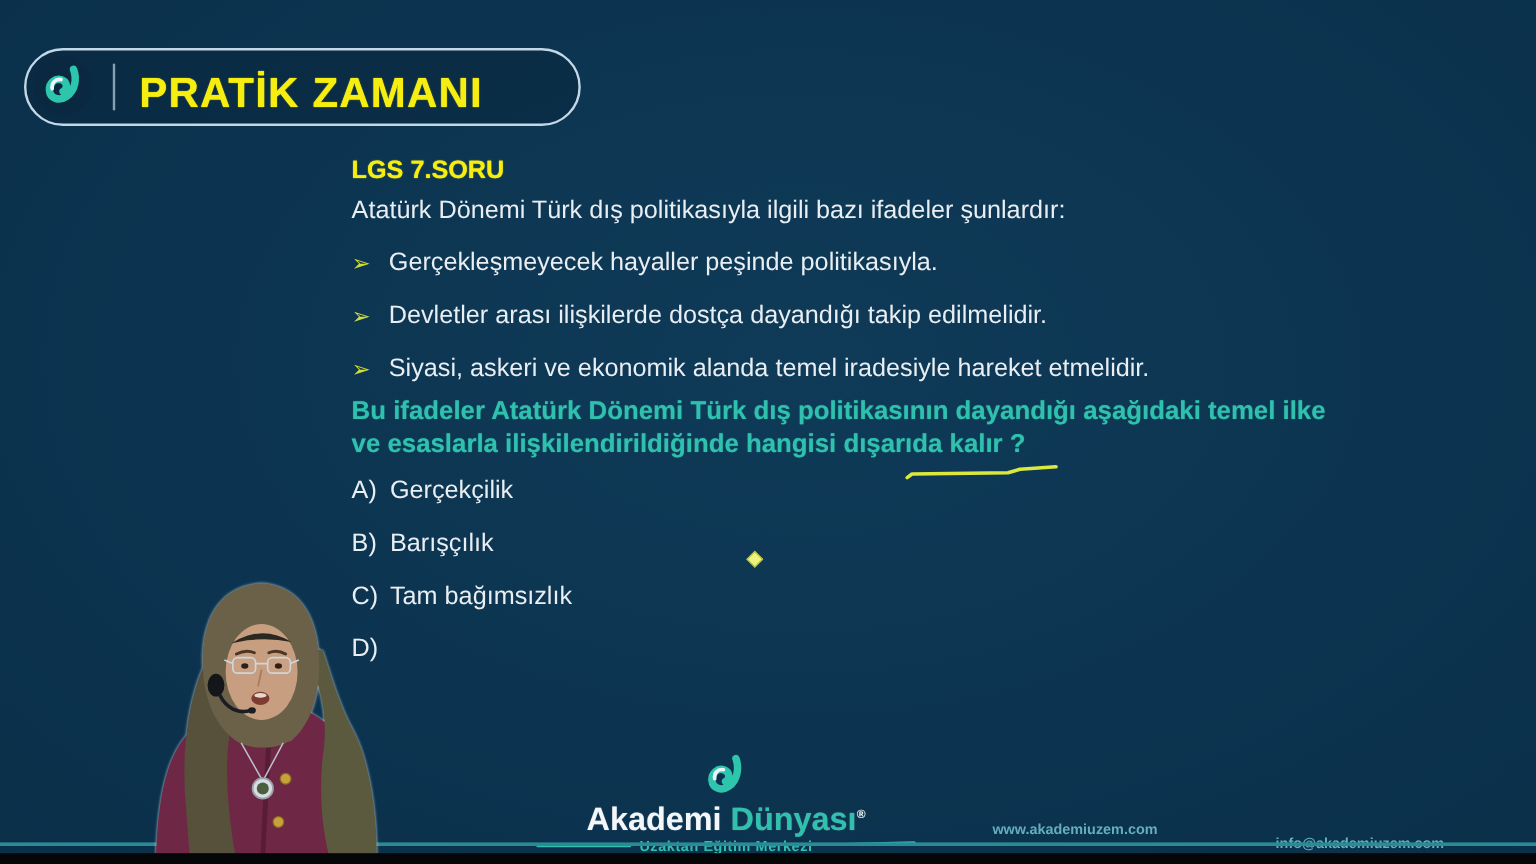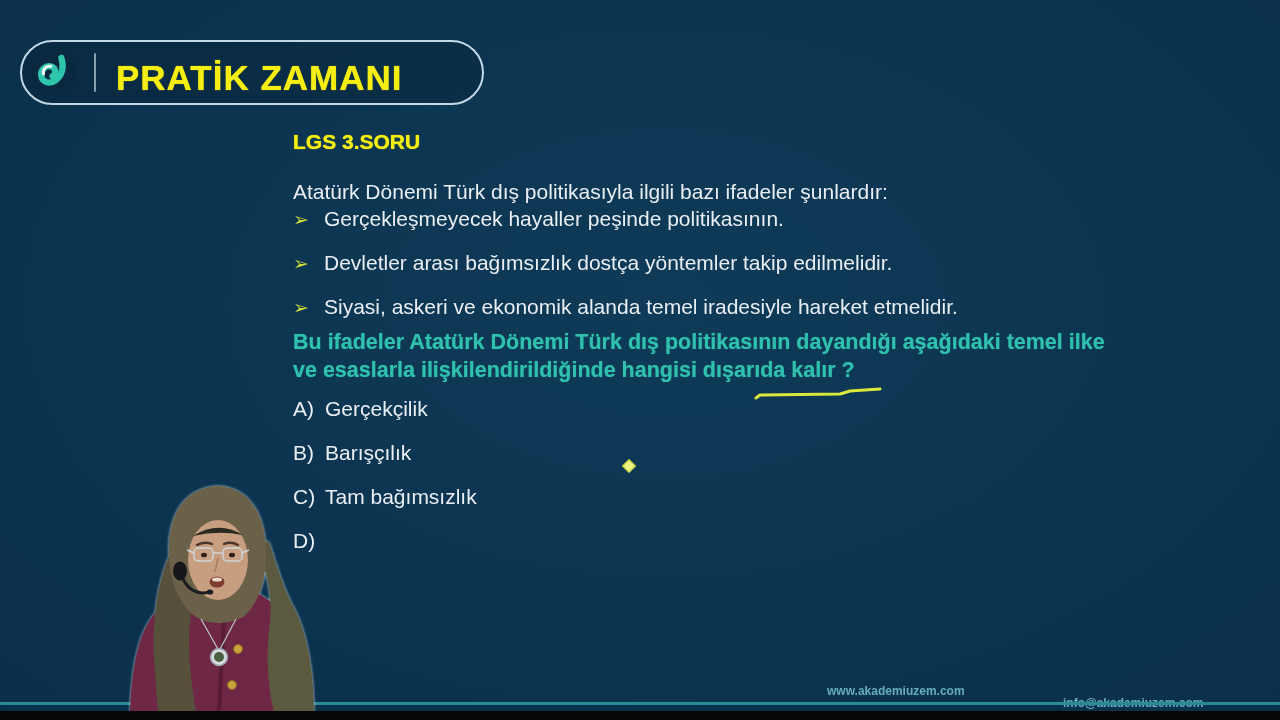--- a/index.html
+++ b/index.html
@@ -24,21 +24,21 @@
     background:#9db6c6;opacity:.85;border-radius:1px;
   }
   .header-title{
     position:absolute;left:94px;top:0;height:72px;display:flex;align-items:center;
     color:#f7ee11;font-size:35px;font-weight:700;letter-spacing:1px;
     text-shadow:0 0 1px #f7ee11;
   }
   
   .qline{position:absolute;left:293px;white-space:nowrap;font-size:21px;color:#e9eef3;}
   .q-label{top:130px;color:#f7ee11;font-weight:700;font-size:21px;text-shadow:0 0 1px #f7ee11;}
-  .q-intro{top:180px;}
+  .q-intro{top:164px;}
   .bullet{display:flex;align-items:flex-start;}
   .bullet-arrow{color:#cfdd3a;font-size:19px;width:31px;flex:0 0 31px;padding-top:1px;}
   .b1{top:207px;}.b2{top:251px;}.b3{top:295px;}
   .teal{color:#2fc0ae;font-weight:700;font-size:21.5px;text-shadow:0 0 1px rgba(47,192,174,.6);}
   .t1{top:330px;}.t2{top:358px;}
   .opt{display:flex;}
   .opt-letter{width:32px;flex:0 0 32px;}
   .oA{top:397px;}.oB{top:441px;}.oC{top:485px;}.oD{top:529px;}
   
   .underline-svg{position:absolute;left:754px;top:385px;}
@@ -77,30 +77,30 @@
     <div class="header-logo">
       <svg width="40" height="40" viewBox="0 0 48 48">
         <path d="M34 7 C 37.5 17 35.5 28 27 34 C 19.5 39.3 10.5 36 9.8 28 C 9.2 21 15.5 15.2 22 17.4 C 27.8 19.4 28.3 26.5 23.5 29.2" fill="none" stroke="#2ec5ad" stroke-width="7.5" stroke-linecap="round"></path>
         <path d="M21.5 17.2 C 15.5 16 11.5 21 12.6 26.4" fill="none" stroke="#eef5f7" stroke-width="3.6" stroke-linecap="round"></path>
       </svg>
     </div>
     <div class="header-divider"></div>
     <div class="header-title">PRATİK ZAMANI</div>
   </div>
 
-  <div class="qline q-label">LGS 3.SORU</div>
+  <div class="qline q-label">LGS 7.SORU</div>
   <div class="qline q-intro">Atatürk Dönemi Türk dış politikasıyla ilgili bazı ifadeler şunlardır:</div>
 
   <div class="qline bullet b1">
     <span class="bullet-arrow">➢</span>
-    <span>Gerçekleşmeyecek hayaller peşinde politikasının.</span>
+    <span>Gerçekleşmeyecek hayaller peşinde politikasıyla.</span>
   </div>
   <div class="qline bullet b2">
     <span class="bullet-arrow">➢</span>
-    <span>Devletler arası bağımsızlık dostça yöntemler takip edilmelidir.</span>
+    <span>Devletler arası ilişkilerde dostça dayandığı takip edilmelidir.</span>
   </div>
   <div class="qline bullet b3">
     <span class="bullet-arrow">➢</span>
     <span>Siyasi, askeri ve ekonomik alanda temel iradesiyle hareket etmelidir.</span>
   </div>
 
   <div class="qline teal t1">Bu ifadeler Atatürk Dönemi Türk dış politikasının dayandığı aşağıdaki temel ilke</div>
   <div class="qline teal t2">ve esaslarla ilişkilendirildiğinde hangisi dışarıda kalır ?</div>
 
   <svg class="underline-svg" width="132" height="16" viewBox="0 0 132 16">
@@ -159,18 +159,30 @@
     <ellipse cx="94" cy="114" rx="3.2" ry="2.6" fill="#1a1d22"></ellipse>
 
     <path d="M85 141 L 103 173 M 120 141 L 103 173" stroke="#b9bfc7" stroke-width="1.3" fill="none"></path>
     <circle cx="103" cy="179" r="8.5" fill="#d8dde2" stroke="#9aa1a8" stroke-width="1.5"></circle>
     <circle cx="103" cy="179" r="5" fill="#4a5f3f"></circle>
 
     <circle cx="122" cy="171" r="4.5" fill="#c9a13b" stroke="#8a6b20" stroke-width="1"></circle>
     <circle cx="116" cy="207" r="4.5" fill="#c9a13b" stroke="#8a6b20" stroke-width="1"></circle>
   </svg>
 
+  <div class="footer-logo">
+    <svg class="footer-swirl" width="40" height="38" viewBox="0 0 48 46">
+      <path d="M34 5 C 37.5 15 35.5 27 27 33 C 19.5 38.3 10.5 35 9.8 27 C 9.2 20 15.5 14.2 22 16.4 C 27.8 18.4 28.3 25.5 23.5 28.2" fill="none" stroke="#2ec5ad" stroke-width="7.5" stroke-linecap="round"></path>
+      <path d="M21.5 16.2 C 15.5 15 11.5 20 12.6 25.4" fill="none" stroke="#eef5f7" stroke-width="3.6" stroke-linecap="round"></path>
+    </svg>
+    <div class="wordmark"><span class="wm-white">Akademi </span><span class="wm-teal">Dünyası</span><span class="wm-reg">®</span></div>
+    <div class="footer-subtitle-row">
+      <span class="sub-line"></span>
+      <span class="footer-subtitle">Uzaktan Eğitim Merkezi</span>
+      <span class="sub-line right"></span>
+    </div>
+  </div>
 
   <div class="url url-www">www.akademiuzem.com</div>
   <div class="url url-info">info@akademiuzem.com</div>
 
   <div class="bottom-black-bar"></div>
 </div>
 
 </body></html>

